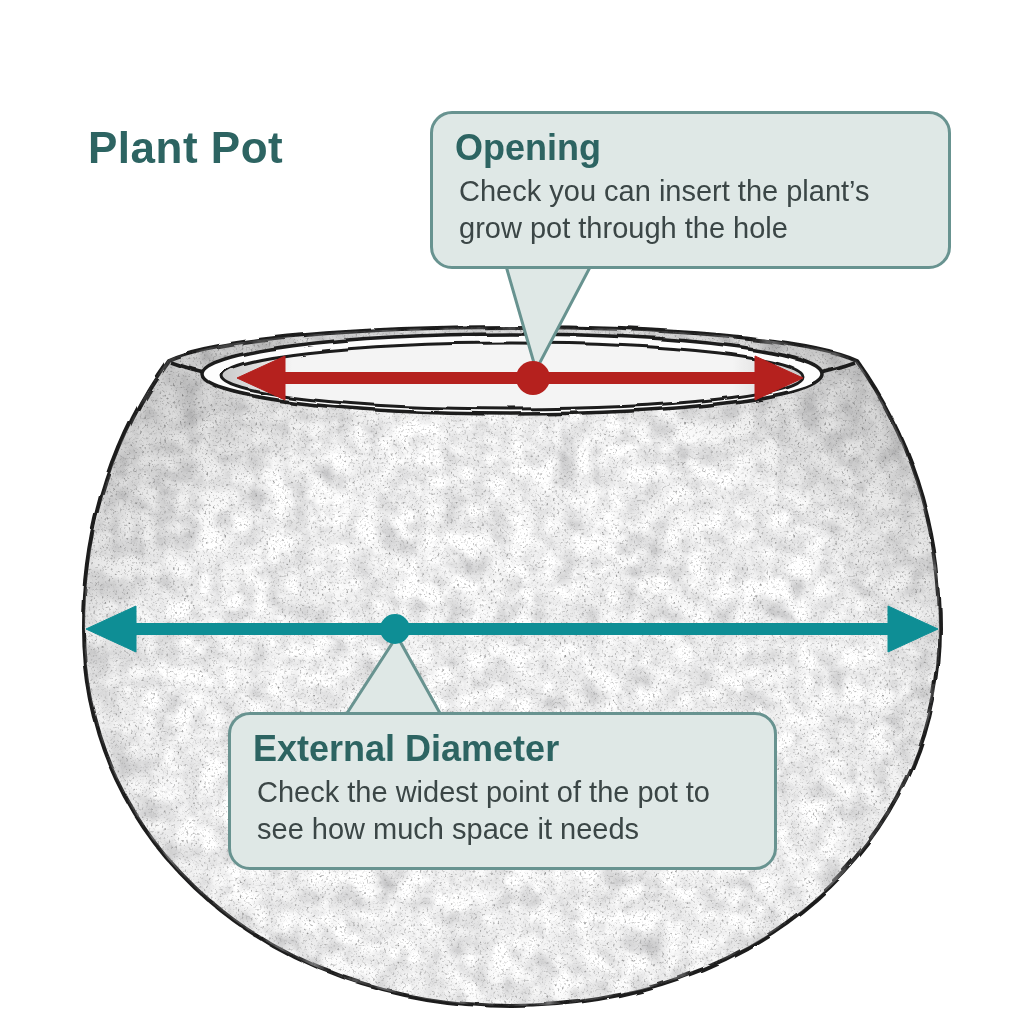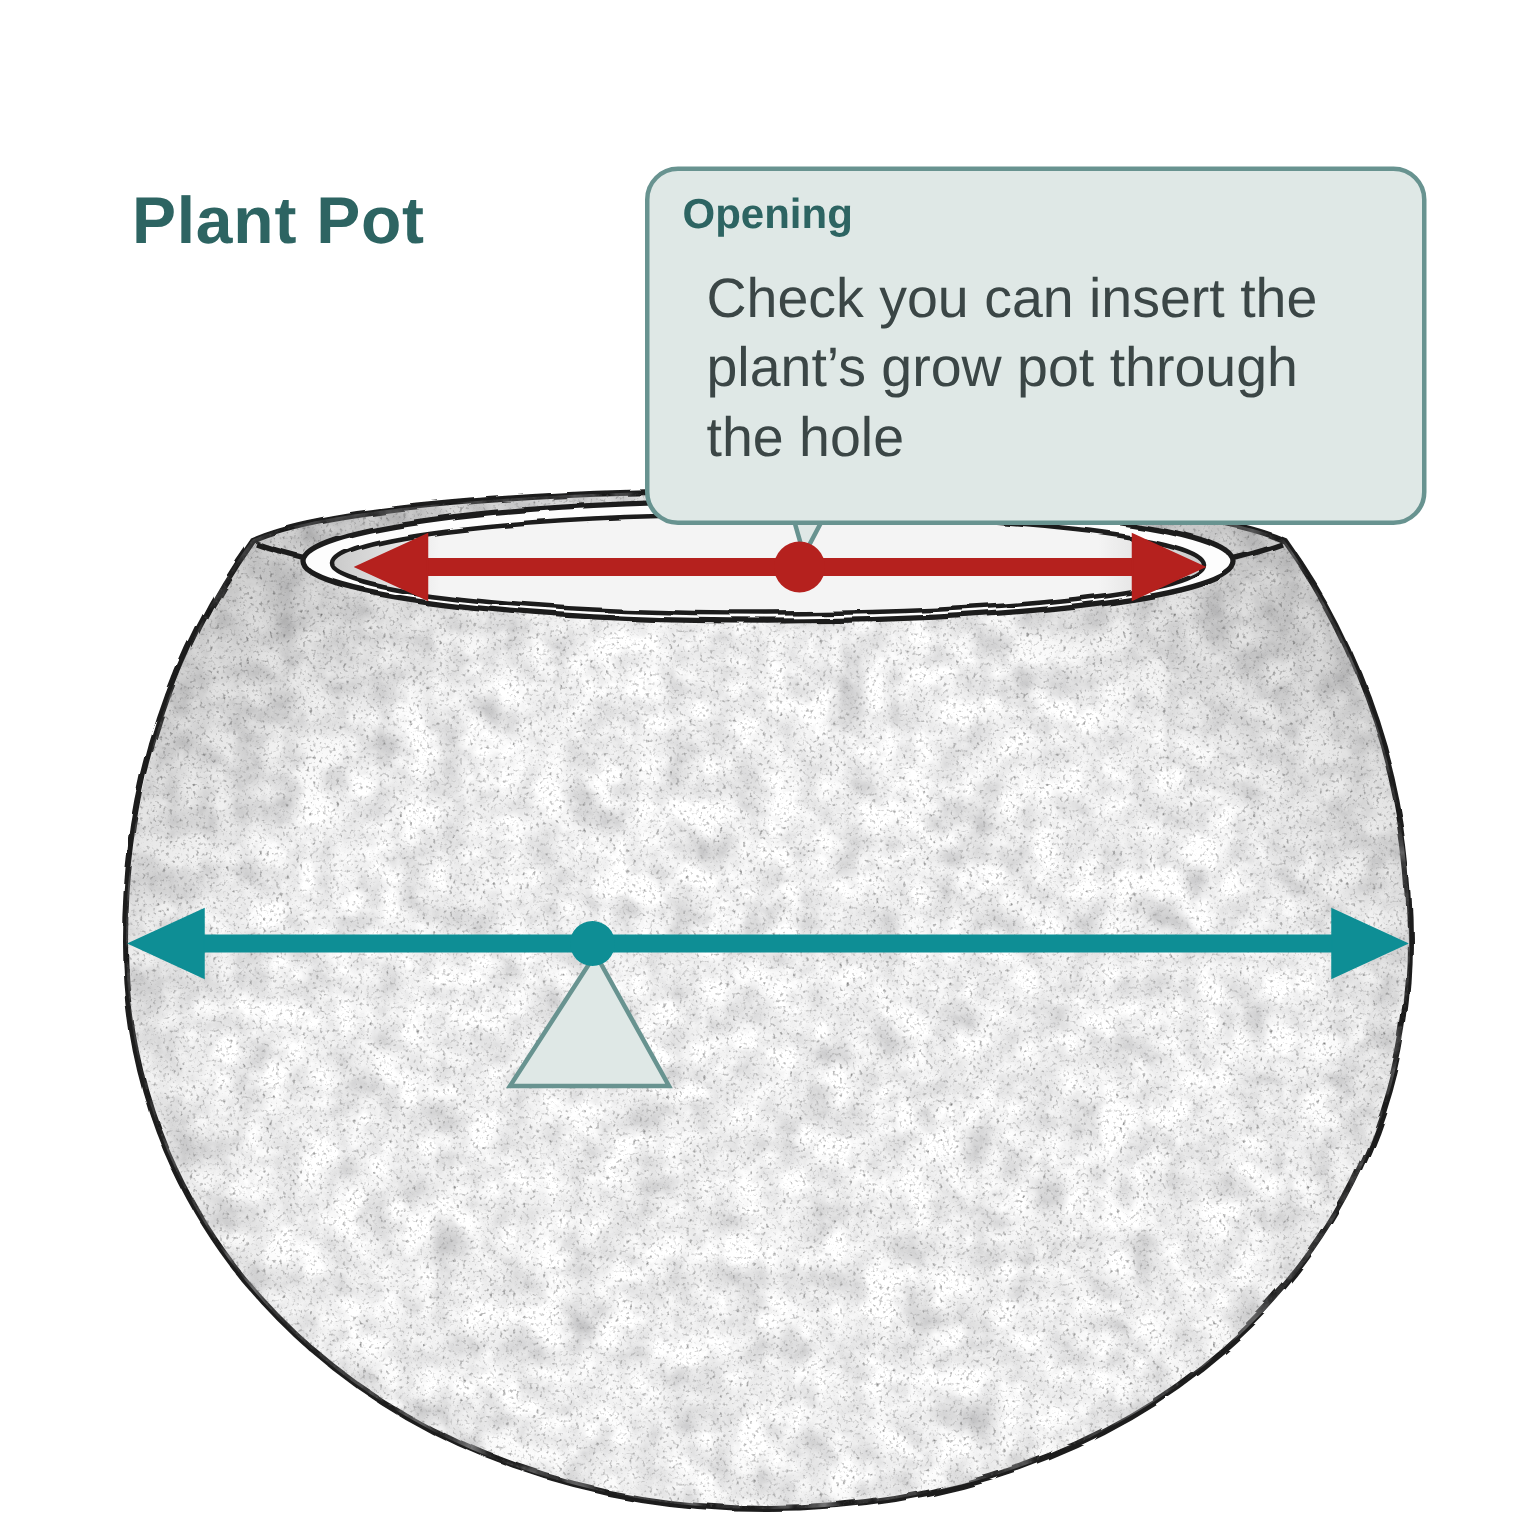--- a/index.html
+++ b/index.html
@@ -21,27 +21,27 @@
 
   .callout{
     position:absolute;box-sizing:border-box;
     background:var(--callout-bg,#dfe8e6);
     border:3px solid var(--callout-border,#689390);
     border-radius:22px;
     padding:12px 22px 16px 22px;
   }
   .callout h2{
     margin:0 0 4px 0;
-    font-size:28px;font-weight:bold;
+    font-size:36px;font-weight:bold;
     color:var(--title-teal,#2d6462);
     line-height:1.2;
   }
   .callout p{
-    margin:16px;
-    font-size:37px;line-height:1.26;
+    margin:4px;
+    font-size:29px;line-height:1.26;
     color:var(--callout-text,#3b4646);
   }
   .callout.opening{left:430px;top:111px;width:521px;}
   .callout.external{left:228px;top:712px;width:549px;}
   .callout.external p{max-width:460px;}
 
   
   .pot-body{fill:#ffffff;stroke:#1b1b1b;stroke-width:4;}
   .pot-line{fill:none;stroke:#1b1b1b;stroke-width:3.5;}
   .rim-outer{fill:#fdfdfd;stroke:#1b1b1b;stroke-width:3.5;}
@@ -135,14 +135,18 @@
 
   <div class="title">
     <span>Plant Pot</span>
   </div>
 
   <div class="callout opening">
     <h2>Opening</h2>
     <p>Check you can insert the plant’s grow pot through the hole</p>
   </div>
 
+  <div class="callout external">
+    <h2>External Diameter</h2>
+    <p>Check the widest point of the pot to see how much space it needs</p>
+  </div>
 
 </div>
 
 </body></html>

